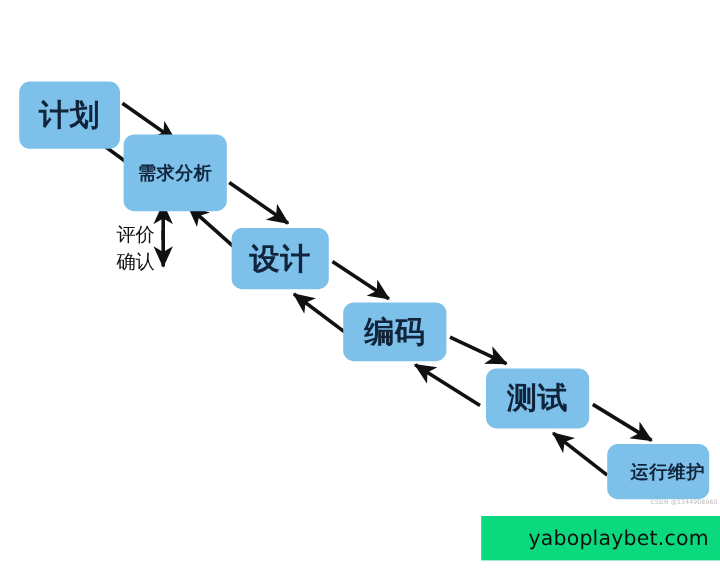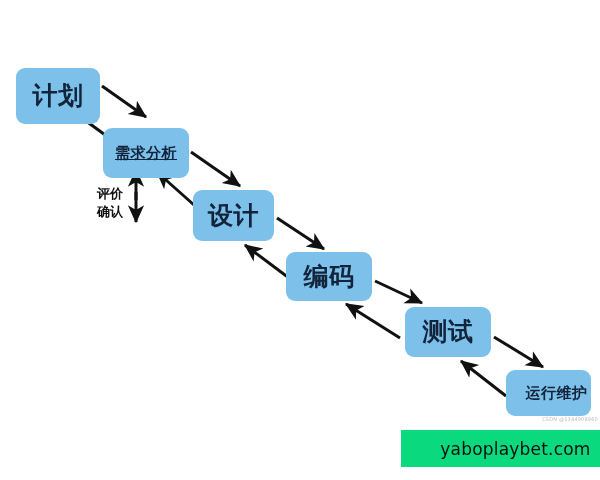--- a/index.html
+++ b/index.html
@@ -36,31 +36,31 @@
     font-weight: 700;
     letter-spacing: 0.5px;
     line-height: 1.1;
     text-align: center;
     z-index: 3;
   }
   .node.big   { font-size: 25px; }
   .node.small { font-size: 15px; font-weight: 700; }
 
   #n-plan      { left: 16px;  top: 52px;  width: 84px;  height: 56px; margin-top: 16px; }
-  #n-require   { left: 103px; top: 128px; width: 86px;  height: 50px; text-decoration: underline; }
+  #n-require   { left: 103px; top: 112px; width: 86px;  height: 64px; }
   #n-proto     { left: 96px;  top: 224px; width: 85px;  height: 46px; }
   #n-design    { left: 193px; top: 190px; width: 81px;  height: 51px; }
   #n-code      { left: 286px; top: 252px; width: 86px;  height: 49px; }
   #n-test      { left: 405px; top: 307px; width: 86px;  height: 50px; }
   #n-maintain  { left: 506px; top: 370px; width: 85px;  height: 46px; padding-left: 16px; }
 
   .edge-label {
     position: absolute;
-    font-size: 13px;
-    font-weight: 700;
+    font-size: 16px;
+    font-weight: 400;
     color: #111111;
     line-height: 1.35;
     text-align: left;
     z-index: 3;
     white-space: pre;
   }
   #lbl-review { left: 97px; top: 185px; }
 
   #banner {
     position: absolute;

